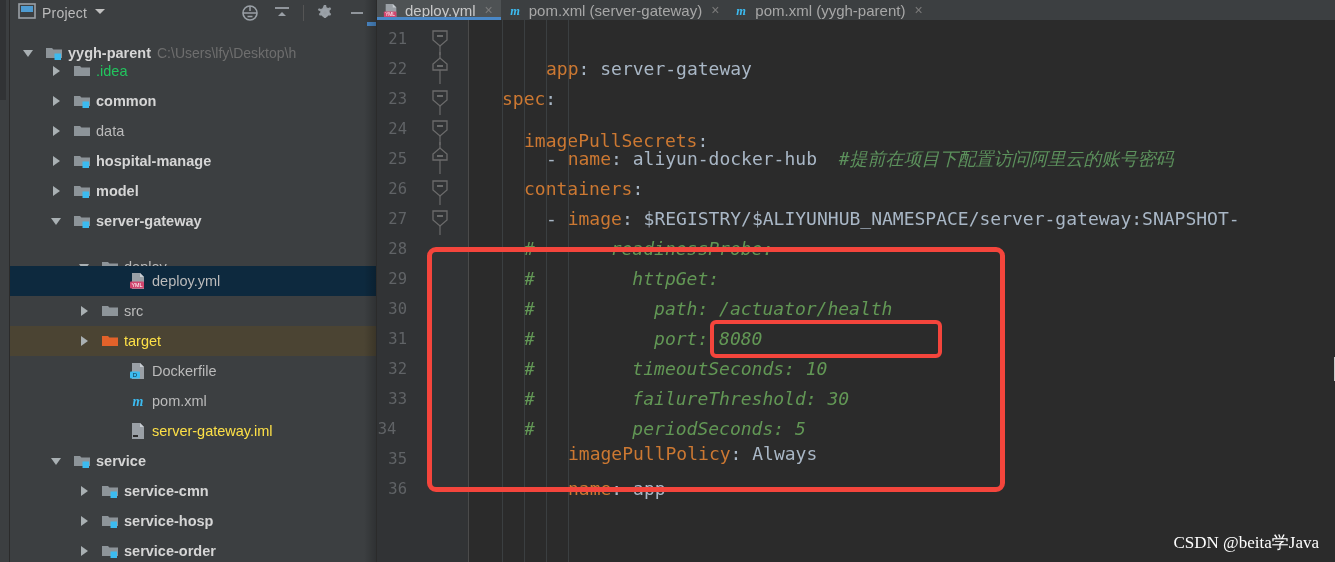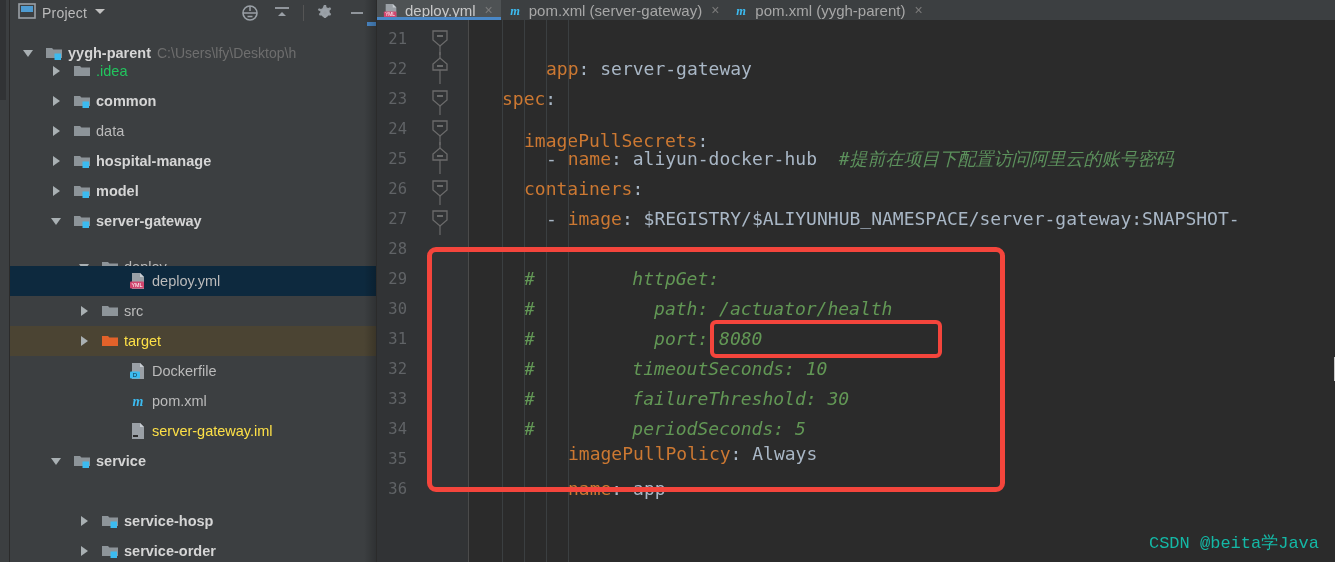--- a/index.html
+++ b/index.html
@@ -206,23 +206,23 @@
     position: absolute;
     border: 5px solid #f4453c;
     border-radius: 9px;
     pointer-events: none;
   }
   .annot-box.inner { border-width: 4px; border-radius: 6px; }
 
   .watermark {
     position: absolute;
     right: 16px; bottom: 8px;
-    color: #14b8a6;
+    color: #ffffff;
     font-size: 17px;
-    font-family: Liberation Mono, monospace;
+    font-family: Liberation Serif, serif;
   }
 
   
   .blue-tick {
     position: absolute;
     right: 0; top: 22px;
     width: 9px; height: 5px;
     background: #4a88c7;
   }
 
@@ -418,20 +418,29 @@
         </div>
         <div class="tree-row" style="top: 420px; position: absolute; left: 0px; right: 0px;">
           <span style="display: inline-block; width: 40px; flex: 0 0 auto;"></span>
           <span class="arrow expanded" style="margin-right: 9px;"></span>
           <span class="node-icon"><svg width="18" height="18" viewBox="0 0 18 18">
               <path d="M1 4h6l1.4 1.6H17V14H1z" fill="#8d9499"></path>
               <rect x="9.5" y="9.5" width="6.5" height="6.5" fill="#3cbbf0"></rect>
             </svg></span>
           <span class="node-label bold">service</span>
         </div>
+        <div class="tree-row" style="top: 450px; position: absolute; left: 0px; right: 0px;">
+          <span style="display: inline-block; width: 68px; flex: 0 0 auto;"></span>
+          <span class="arrow collapsed" style="margin-right: 9px;"></span>
+          <span class="node-icon"><svg width="18" height="18" viewBox="0 0 18 18">
+              <path d="M1 4h6l1.4 1.6H17V14H1z" fill="#8d9499"></path>
+              <rect x="9.5" y="9.5" width="6.5" height="6.5" fill="#3cbbf0"></rect>
+            </svg></span>
+          <span class="node-label bold">service-cmn</span>
+        </div>
         <div class="tree-row" style="top: 480px; position: absolute; left: 0px; right: 0px;">
           <span style="display: inline-block; width: 68px; flex: 0 0 auto;"></span>
           <span class="arrow collapsed" style="margin-right: 9px;"></span>
           <span class="node-icon"><svg width="18" height="18" viewBox="0 0 18 18">
               <path d="M1 4h6l1.4 1.6H17V14H1z" fill="#8d9499"></path>
               <rect x="9.5" y="9.5" width="6.5" height="6.5" fill="#3cbbf0"></rect>
             </svg></span>
           <span class="node-label bold">service-hosp</span>
         </div>
         <div class="tree-row" style="top: 510px; position: absolute; left: 0px; right: 0px;">
@@ -485,21 +494,21 @@
             <div class="gutter-linenum" style="top: 94px; height: 30px; line-height: 30px;">24</div>
             <div class="gutter-linenum" style="top: 124px; height: 30px; line-height: 30px;">25</div>
             <div class="gutter-linenum" style="top: 154px; height: 30px; line-height: 30px;">26</div>
             <div class="gutter-linenum" style="top: 184px; height: 30px; line-height: 30px;">27</div>
             <div class="gutter-linenum" style="top: 214px; height: 30px; line-height: 30px;">28</div>
             <div class="gutter-linenum" style="top: 244px; height: 30px; line-height: 30px;">29</div>
             <div class="gutter-linenum" style="top: 274px; height: 30px; line-height: 30px;">30</div>
             <div class="gutter-linenum" style="top: 304px; height: 30px; line-height: 30px;">31</div>
             <div class="gutter-linenum" style="top: 334px; height: 30px; line-height: 30px;">32</div>
             <div class="gutter-linenum" style="top: 364px; height: 30px; line-height: 30px;">33</div>
-            <div class="gutter-linenum" style="top: 394px; height: 30px; line-height: 30px;">34</div>
+            <div class="gutter-linenum" style="top: 394px; height: 30px; line-height: 30px; text-align: center;">34</div>
             <div class="gutter-linenum" style="top: 424px; height: 30px; line-height: 30px;">35</div>
             <div class="gutter-linenum" style="top: 454px; height: 30px; line-height: 30px;">36</div>
           </div>
         <div class="fold-col" id="fold-col">
             <div class="fold-marker" style="top: 4px;"><svg width="22" height="32" viewBox="0 0 22 32" style="overflow:visible">
                 <path d="M4 7 h14 v9 l-7 6 l-7 -6 z" fill="none" stroke="#6b6b6b" stroke-width="1.3"></path>
                 <path d="M8 12 h6" stroke="#8a8a8a" stroke-width="1.3"></path>
                 <path d="M11 22 v9" stroke="#6b6b6b" stroke-width="1.2"></path>
               </svg></div>
             <div class="fold-marker" style="top: 34px;"><svg width="22" height="32" viewBox="0 0 22 32" style="overflow:visible">
@@ -538,20 +547,21 @@
         <div class="gutter-divider"></div>
       </div>
 
       <div class="code-layer" id="code-layer">
           <div class="code-line" style="top: 34px; padding-left: 77px;"><span class="tok-key">app</span><span class="tok-val">: </span><span class="tok-val">server-gateway</span></div>
           <div class="code-line" style="top: 64px; padding-left: 33px;"><span class="tok-key">spec</span><span class="tok-val">:</span></div>
           <div class="code-line" style="top: 106px; padding-left: 55px;"><span class="tok-key">imagePullSecrets</span><span class="tok-val">:</span></div>
           <div class="code-line" style="top: 124px; padding-left: 77px;"><span class="tok-dash">- </span><span class="tok-key">name</span><span class="tok-val">: </span><span class="tok-val">aliyun-docker-hub</span><span class="tok-val">  </span><span class="tok-comment-cn">#提前在项目下配置访问阿里云的账号密码</span></div>
           <div class="code-line" style="top: 154px; padding-left: 55px;"><span class="tok-key">containers</span><span class="tok-val">:</span></div>
           <div class="code-line" style="top: 184px; padding-left: 77px;"><span class="tok-dash">- </span><span class="tok-key">image</span><span class="tok-val">: </span><span class="tok-val">$REGISTRY/$ALIYUNHUB_NAMESPACE/server-gateway:SNAPSHOT-</span></div>
+          <div class="code-line" style="top: 214px; padding-left: 55px;"><span class="tok-comment">#       readinessProbe:</span></div>
           <div class="code-line" style="top: 274px; padding-left: 55px;"><span class="tok-comment">#           path: /actuator/health</span></div>
           <div class="code-line" style="top: 244px; padding-left: 55px;"><span class="tok-comment">#         httpGet:</span></div>
           <div class="code-line" style="top: 304px; padding-left: 55px;"><span class="tok-comment">#           port: 8080</span></div>
           <div class="code-line" style="top: 334px; padding-left: 55px;"><span class="tok-comment">#         timeoutSeconds: 10</span></div>
           <div class="code-line" style="top: 364px; padding-left: 55px;"><span class="tok-comment">#         failureThreshold: 30</span></div>
           <div class="code-line" style="top: 394px; padding-left: 55px;"><span class="tok-comment">#         periodSeconds: 5</span></div>
           <div class="code-line" style="top: 419px; padding-left: 99px;"><span class="tok-key">imagePullPolicy</span><span class="tok-val">: </span><span class="tok-val">Always</span></div>
           <div class="code-line" style="top: 454px; padding-left: 99px;"><span class="tok-key">name</span><span class="tok-val">: </span><span class="tok-val">app</span></div>
           <div class="indent-guide" style="left: 33px;"></div>
           <div class="indent-guide" style="left: 55px;"></div>

